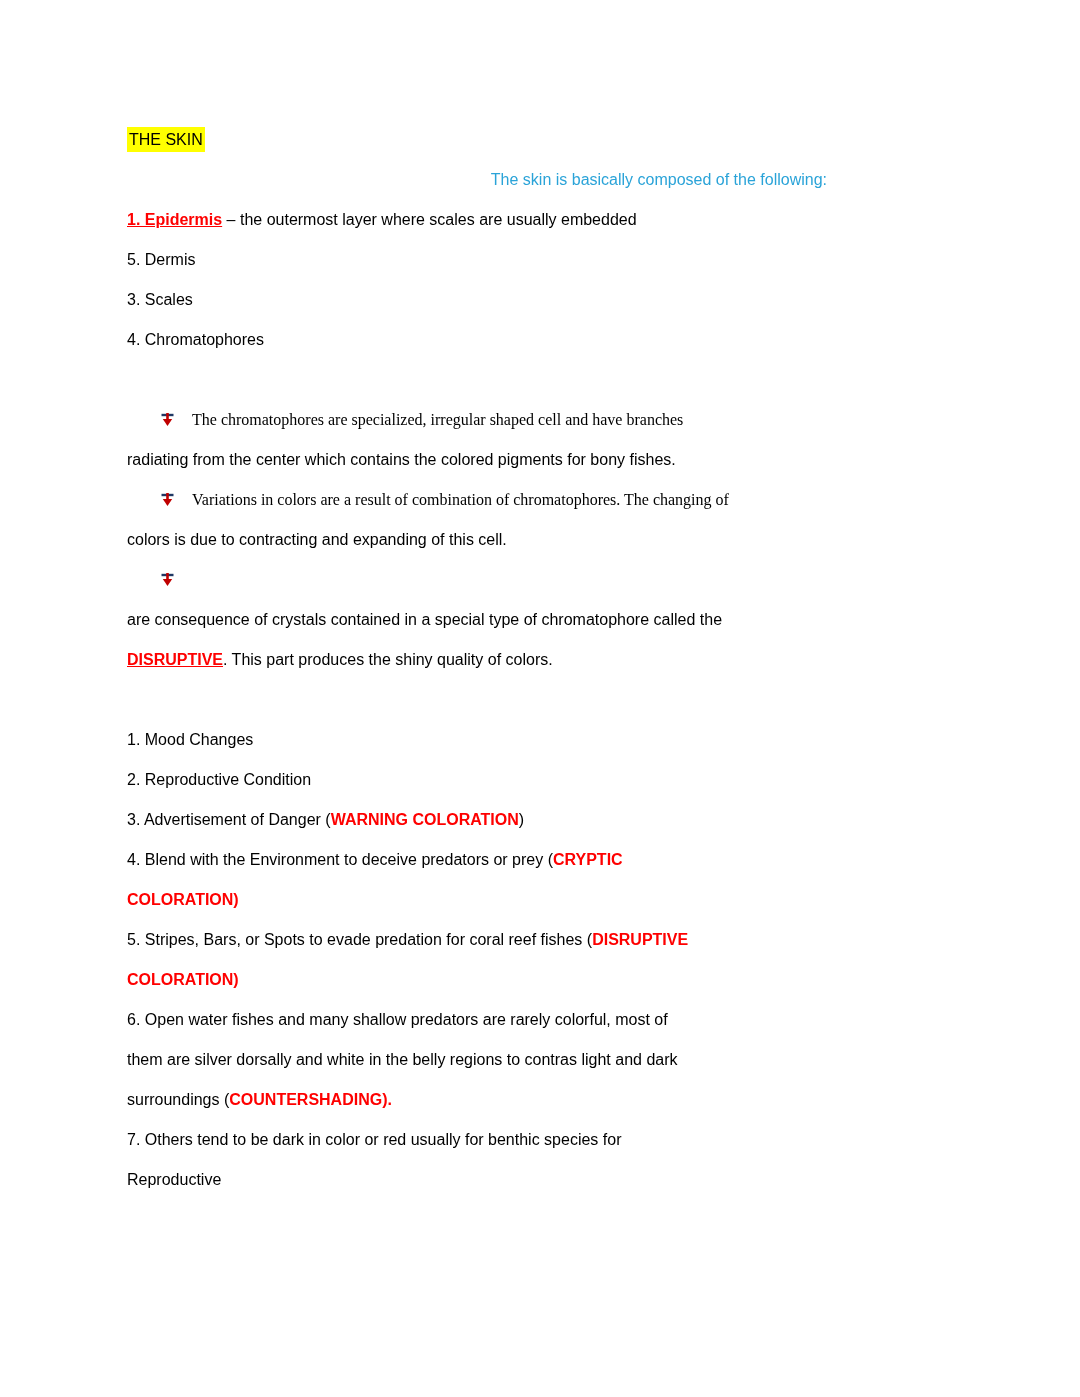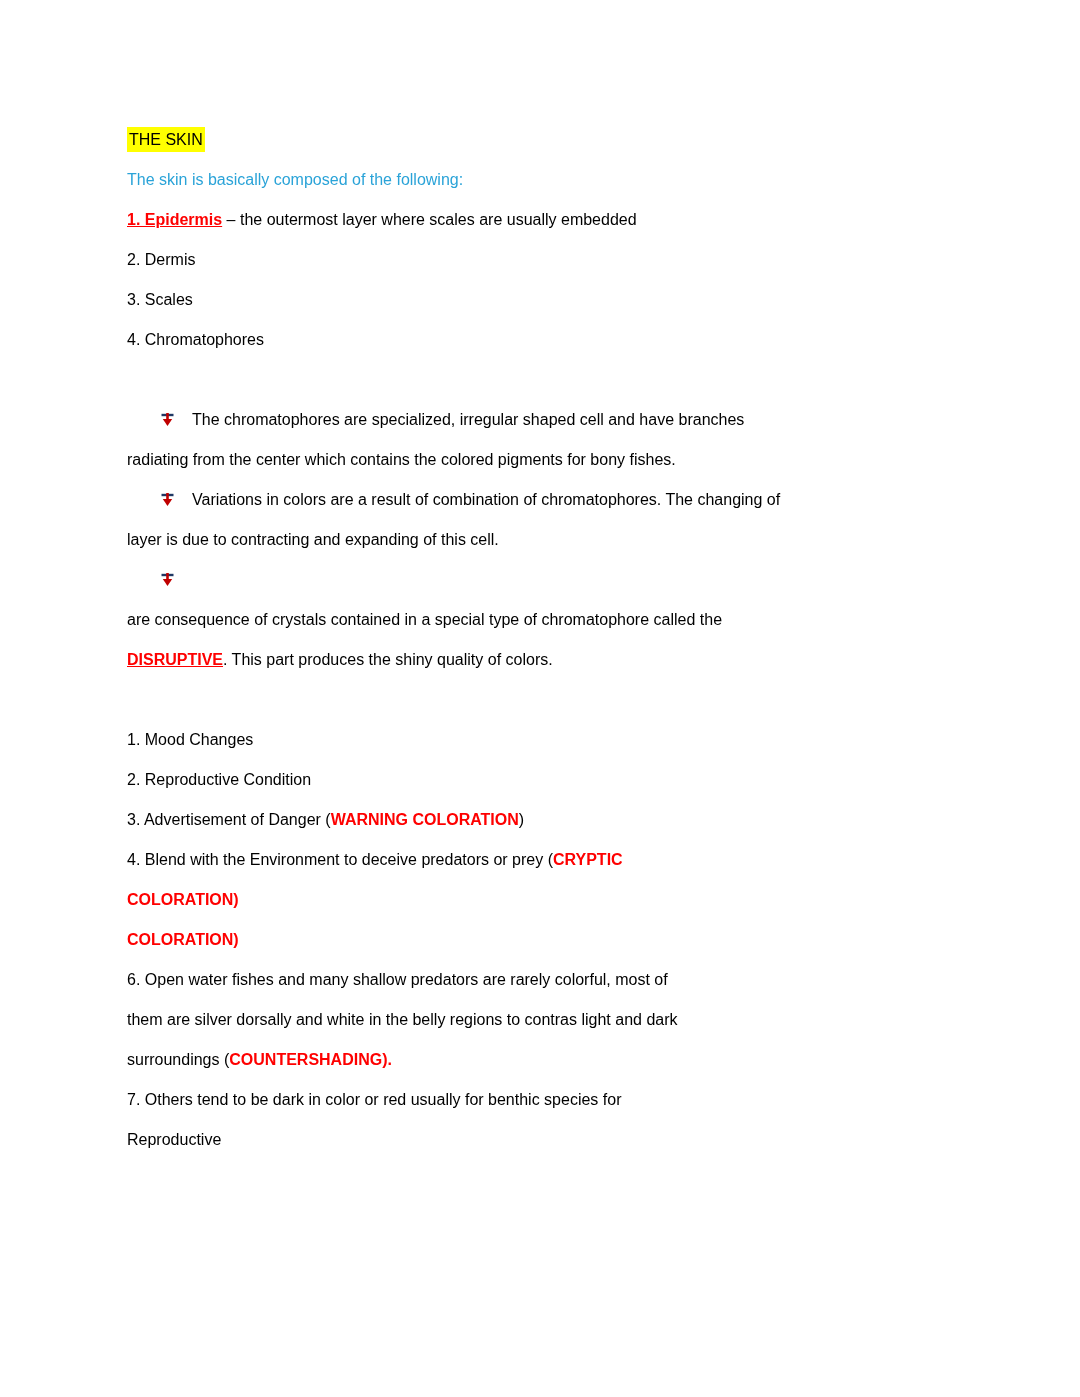--- a/index.html
+++ b/index.html
@@ -25,25 +25,26 @@
     line-height: 40px;
     white-space: nowrap;
   }
   .blank {
     height: 40px;
   }
   .hl {
     background: var(--highlight, #ffff00);
     padding: 4px 2px;
   }
-  .cyan { color: var(--cyan, #2aa3d8); }
+  .cyan { color: var(--cyan, #2aa3d8); text-align: right; }
   .red  { color: var(--red, #fe0000); font-weight: bold; }
   .bold { font-weight: bold; text-decoration: underline; }
   .bullet-first {
     padding-left: 33px;
+    font-family: Liberation Serif, serif;
   }
   .bullet {
     display: inline-block;
     width: 15px;
     margin-right: 17px;
     vertical-align: -2px;
   }
   .bullet svg { display: block; }
 </style>
 </head>
@@ -52,21 +53,21 @@
 <div class="page">
   <div class="content">
 
     <div class="line">
       <span class="hl">THE SKIN</span>
     </div>
 
     <div class="line cyan">The skin is basically composed of the following:</div>
 
     <div class="line"><span class="red bold">1. Epidermis</span><span> – the outermost layer where scales are usually embedded</span></div>
-    <div class="line">2. Dermis</div>
+    <div class="line">5. Dermis</div>
     <div class="line">3. Scales</div>
     <div class="line">4. Chromatophores</div>
 
     <div class="line blank"></div>
 
     <div class="line bullet-first">
       <span class="bullet"><svg width="15" height="15" viewBox="0 0 15 15">
             <line x1="1.5" y1="3" x2="13.5" y2="3" stroke="#1f3864" stroke-width="2.4"></line>
             <line x1="7.5" y1="1" x2="7.5" y2="9" stroke="#c00000" stroke-width="2.6"></line>
             <path d="M2.8 7 L7.5 14 L12.2 7 Z" fill="#c00000"></path>
@@ -74,40 +75,41 @@
     </div>
     <div class="line">radiating from the center which contains the colored pigments for bony fishes.</div>
 
     <div class="line bullet-first">
       <span class="bullet"><svg width="15" height="15" viewBox="0 0 15 15">
             <line x1="1.5" y1="3" x2="13.5" y2="3" stroke="#1f3864" stroke-width="2.4"></line>
             <line x1="7.5" y1="1" x2="7.5" y2="9" stroke="#c00000" stroke-width="2.6"></line>
             <path d="M2.8 7 L7.5 14 L12.2 7 Z" fill="#c00000"></path>
           </svg></span><span>Variations in colors are a result of combination of chromatophores. The changing of</span>
     </div>
-    <div class="line">layer is due to contracting and expanding of this cell.</div>
+    <div class="line">colors is due to contracting and expanding of this cell.</div>
 
     <div class="line bullet-first">
       <span class="bullet"><svg width="15" height="15" viewBox="0 0 15 15">
             <line x1="1.5" y1="3" x2="13.5" y2="3" stroke="#1f3864" stroke-width="2.4"></line>
             <line x1="7.5" y1="1" x2="7.5" y2="9" stroke="#c00000" stroke-width="2.6"></line>
             <path d="M2.8 7 L7.5 14 L12.2 7 Z" fill="#c00000"></path>
           </svg></span>
     </div>
     <div class="line">are consequence of crystals contained in a special type of chromatophore called the</div>
     <div class="line"><span class="red bold">DISRUPTIVE</span><span>. This part produces the shiny quality of colors.</span></div>
 
     <div class="line blank"></div>
 
 
     <div class="line">1. Mood Changes</div>
     <div class="line">2. Reproductive Condition</div>
     <div class="line"><span>3. Advertisement of Danger (</span><span class="red">WARNING COLORATION</span><span>)</span></div>
     <div class="line"><span>4. Blend with the Environment to deceive predators or prey (</span><span class="red">CRYPTIC</span></div>
     <div class="line"><span class="red">COLORATION)</span></div>
+    <div class="line"><span>5. Stripes, Bars, or Spots to evade predation for coral reef fishes (</span><span class="red">DISRUPTIVE</span></div>
     <div class="line"><span class="red">COLORATION)</span></div>
     <div class="line">6. Open water fishes and many shallow predators are rarely colorful, most of</div>
     <div class="line">them are silver dorsally and white in the belly regions to contras light and dark</div>
     <div class="line"><span>surroundings (</span><span class="red">COUNTERSHADING).</span></div>
     <div class="line">7. Others tend to be dark in color or red usually for benthic species for</div>
     <div class="line">Reproductive</div>
 
   </div>
 </div>
 

